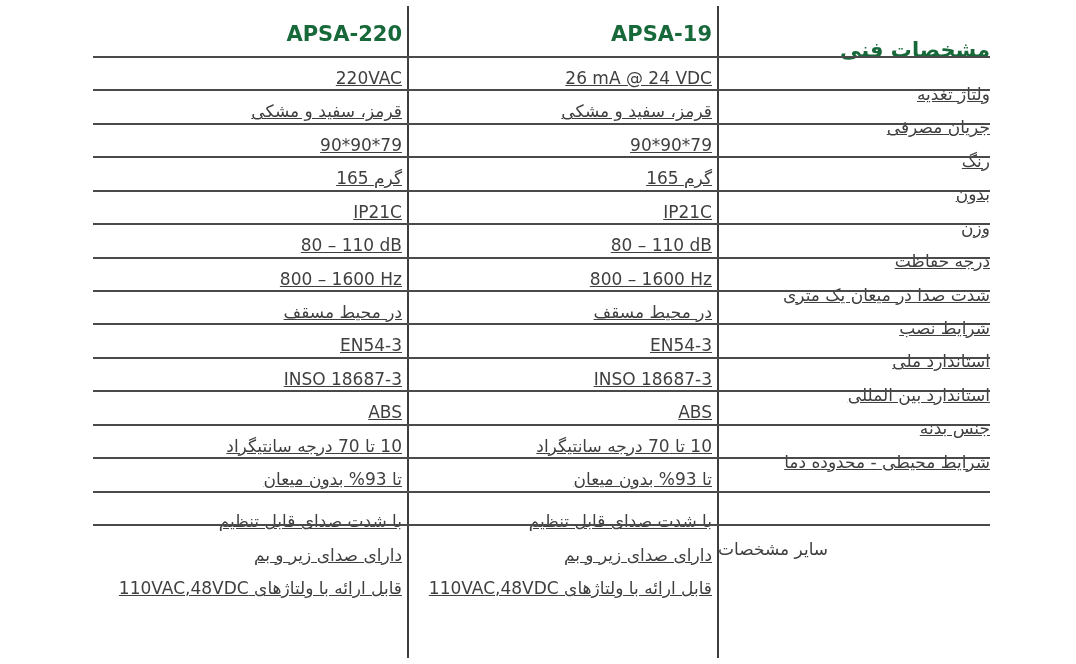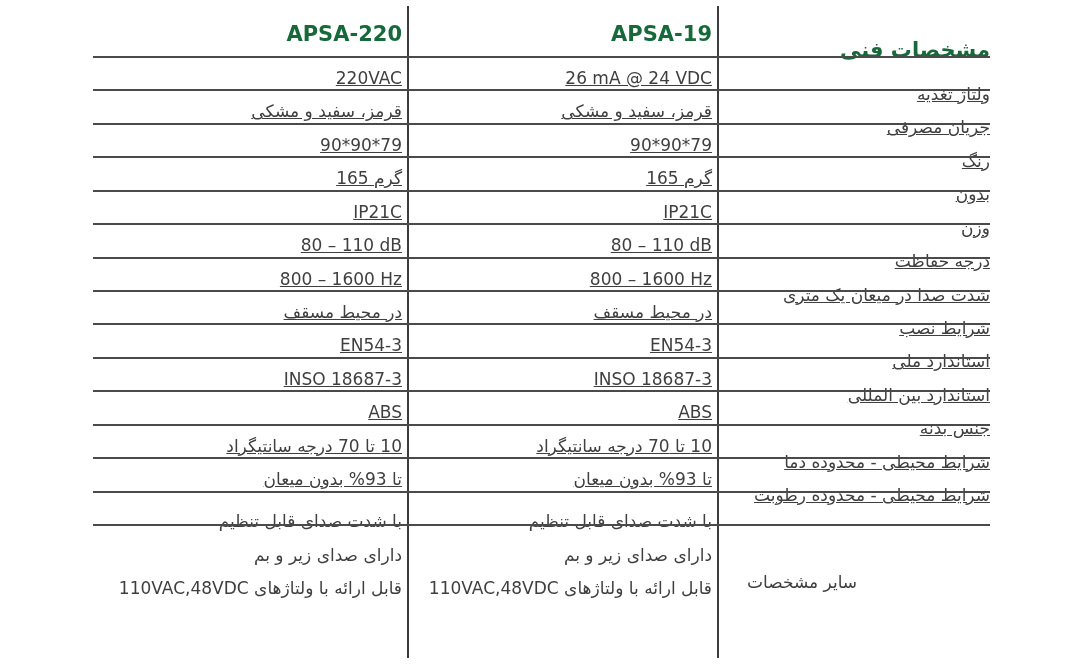--- a/index.html
+++ b/index.html
@@ -34,25 +34,25 @@
     font-size:21px;font-weight:bold;
     color:#17693a;
     text-align:right;white-space:nowrap;
   }
   .cell-tall{
     height:140px;
     text-align:right;
     font-size:17px;
     padding-top:9px;box-sizing:border-box;
   }
-  .cell-tall .vline-text{line-height:33.4px;white-space:nowrap;}
+  .cell-tall .vline-text{line-height:33.4px;white-space:nowrap;text-decoration:underline;}
   .cell-tall-label{
     height:140px;
     display:flex;align-items:center;justify-content:flex-end;
-    font-size:17px;white-space:nowrap;padding-left:29px;
+    font-size:17px;white-space:nowrap;
   }
 </style>
 </head>
 <body>
 
 <div id="screen">
 
   <div class="vline" style="left:407px"></div>
   <div class="vline" style="left:717px"></div>
 
@@ -63,21 +63,20 @@
     <div class="cell">رنگ</div>
     <div class="cell">بدون</div>
     <div class="cell">وزن</div>
     <div class="cell">درجه حفاظت</div>
     <div class="cell">شدت صدا در میعان یک متری</div>
     <div class="cell">شرایط نصب</div>
     <div class="cell">استاندارد ملی</div>
     <div class="cell">استاندارد بین المللی</div>
     <div class="cell">جنس بدنه</div>
     <div class="cell">شرایط محیطی - محدوده دما</div>
-    <div class="cell">شرایط محیطی - محدوده رطوبت</div>
     <div class="cell-tall-label">سایر مشخصات</div>
   </div>
 
   <div class="col col-apsa24">
     <div class="cell-header" dir="ltr">APSA-19</div>
     <div class="cell" dir="ltr">26 mA @ 24 VDC</div>
     <div class="cell" dir="rtl">قرمز، سفید و مشکی</div>
     <div class="cell" dir="ltr">90*90*79</div>
     <div class="cell" dir="ltr">165 گرم</div>
     <div class="cell" dir="ltr">IP21C</div>

